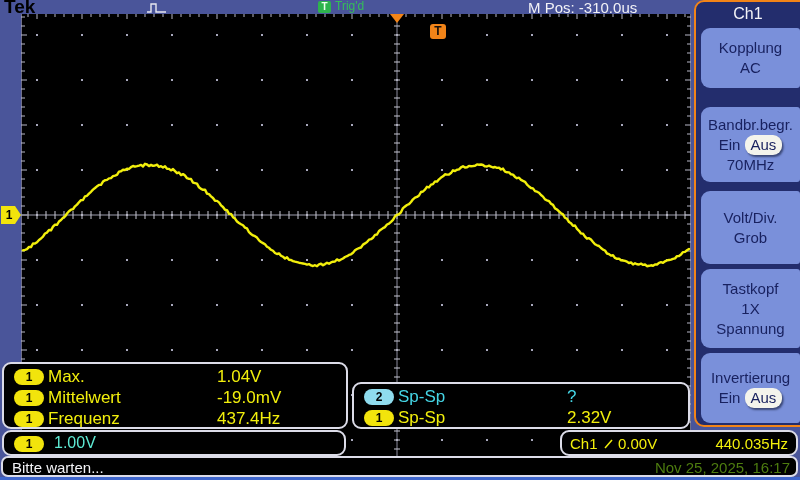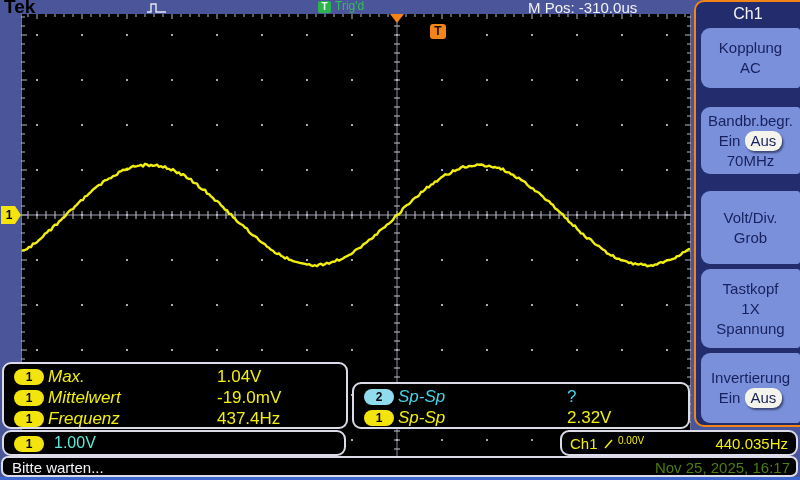--- a/index.html
+++ b/index.html
@@ -36,31 +36,31 @@
     box-shadow:1.5px 2px 2px rgba(10,15,40,.55);}
   
   .rbox{position:absolute;background:#000;border:2px solid #dcdce8;border-radius:9px;box-sizing:border-box;}
   .meas1{left:2px;top:362px;width:346px;height:67px;padding-top:3px;}
   .meas2{left:352px;top:382px;width:338px;height:47px;padding-top:3px;}
   .mrow{position:relative;height:21px;}
   .chpill{position:absolute;left:10px;top:2px;width:30px;height:16px;border-radius:9px;
     font-size:12px;font-weight:700;color:#000;text-align:center;line-height:16px;}
   .chpill.c1{background:#f2e40c;}
   .chpill.c2{background:#8fdcee;}
-  .mlabel{position:absolute;left:44px;top:0;font-size:17px;font-style:italic;}
+  .mlabel{position:absolute;left:44px;top:0;font-size:17px;}
   .mvalue{position:absolute;left:213px;top:0;font-size:17px;}
   .ycol{color:#f2ef0c;} .ccol{color:#45d5e5;}
   .bbox{top:430px;height:26px;}
   .bA{left:2px;width:344px;} .bB{left:352px;width:204px;} .bC{left:560px;width:238px;}
   .bA .chpill{top:4px;}
   .scale-val{position:absolute;left:50px;top:2px;font-size:16px;color:#5eead4;}
   .tb-val{position:absolute;left:10px;top:2px;font-size:16px;color:#f2f2f6;}
   .trg-src{position:absolute;left:8px;top:3px;font-size:15px;color:#f2ef0c;}
   .slope-icon{position:absolute;left:42px;top:6px;}
-  .trg-lvl{position:absolute;left:56px;top:3px;font-size:10px;color:#f2ef0c;}
+  .trg-lvl{position:absolute;left:56px;top:3px;font-size:15px;color:#f2ef0c;}
   .trg-frq{position:absolute;right:8px;top:3px;font-size:15px;color:#f2ef0c;}
   .status{left:1px;top:456px;width:797px;height:21px;border-radius:7px;border:2px solid #dcdce8;}
   .st-msg{position:absolute;left:9px;top:1px;font-size:15px;color:#f2f2f6;}
   .st-dt{position:absolute;right:6px;top:1px;font-size:15px;color:#4d7c0f;}
   .strip{position:absolute;left:0;top:477px;width:800px;height:3px;background:#3f66cc;}
 </style>
 </head>
 <body>
 
 <div class="screen">
@@ -530,21 +530,21 @@
   <div class="trig-flag">T</div>
   <div class="ch1-marker">1</div>
 
   <div class="menu">
     <div class="menu-title">Ch1</div>
     <div id="menu-buttons">
         <div class="menu-btn" style="top: 26px; height: 60px;">
           <div><span>Kopplung</span></div>
           <div><span>AC</span></div>
         </div>
-        <div class="menu-btn" style="top: 105px; height: 67px;">
+        <div class="menu-btn" style="top: 105px; height: 75px;">
           <div><span>Bandbr.begr.</span></div>
           <div><span>Ein </span><span class="pill">Aus</span></div>
           <div><span>70MHz</span></div>
         </div>
         <div class="menu-btn" style="top: 189px; height: 73px;">
           <div><span>Volt/Div.</span></div>
           <div><span>Grob</span></div>
         </div>
         <div class="menu-btn" style="top: 267px; height: 79px;">
           <div><span>Tastkopf</span></div>

